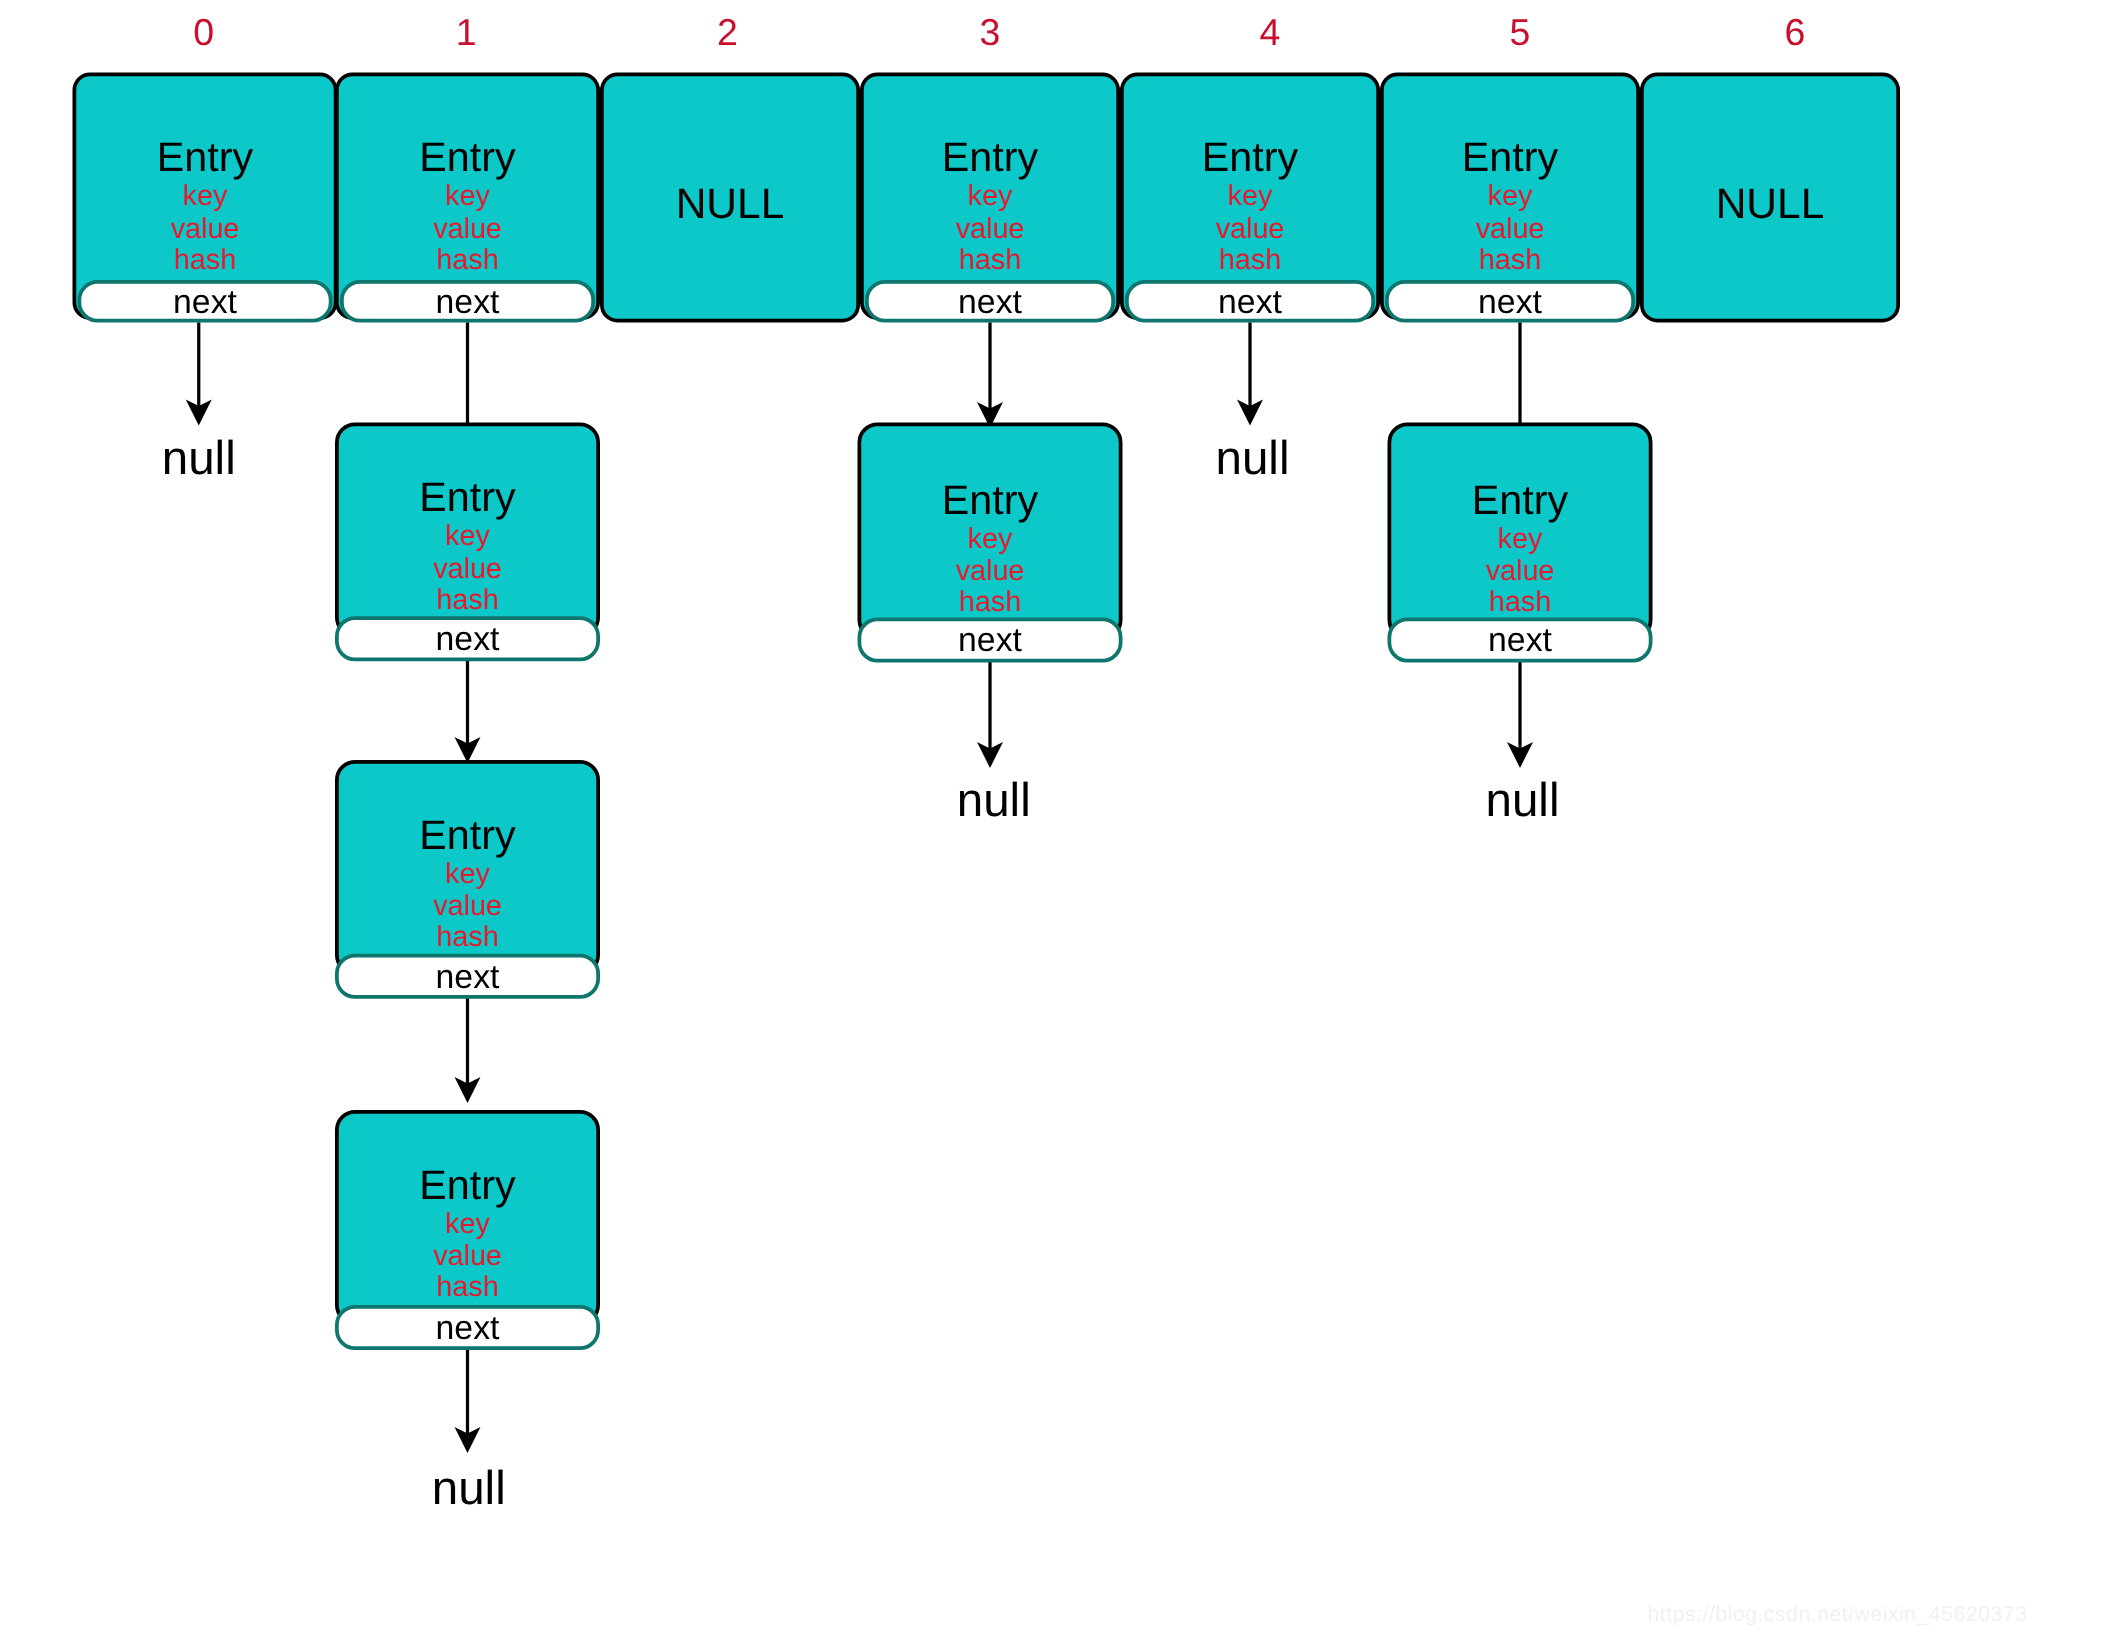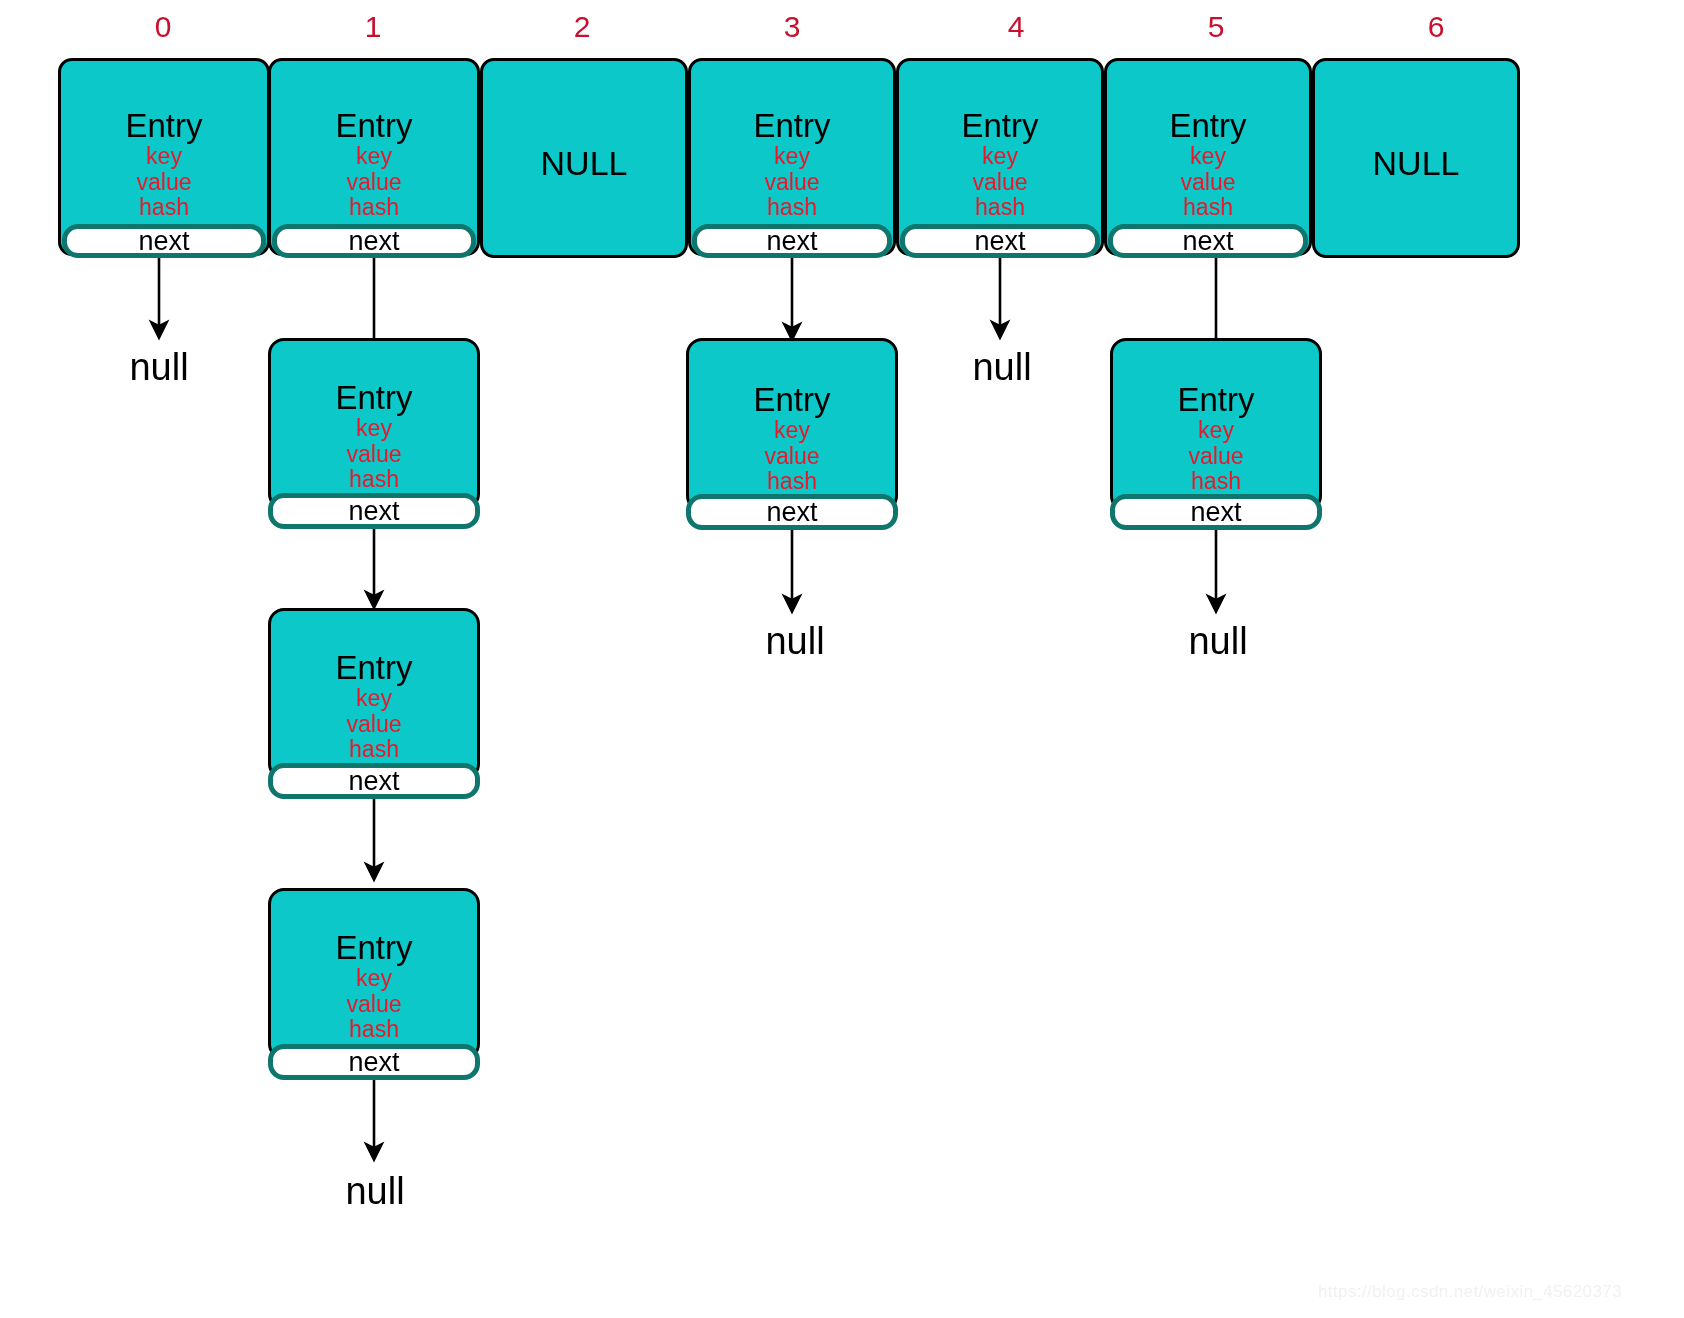--- a/index.html
+++ b/index.html
@@ -85,21 +85,21 @@
     font-size: 34px;
     line-height: 1;
     white-space: nowrap;
   }
 
   
   .next-pill {
     position: absolute;
     box-sizing: border-box;
     background: #ffffff;
-    border: 5px solid #0f766e;
+    border: 3px solid #0f766e;
     border-radius: 16px;
     display: flex;
     align-items: center;
     justify-content: center;
     color: #000000;
     font-size: 27px;
     line-height: 1;
     white-space: nowrap;
   }
 

